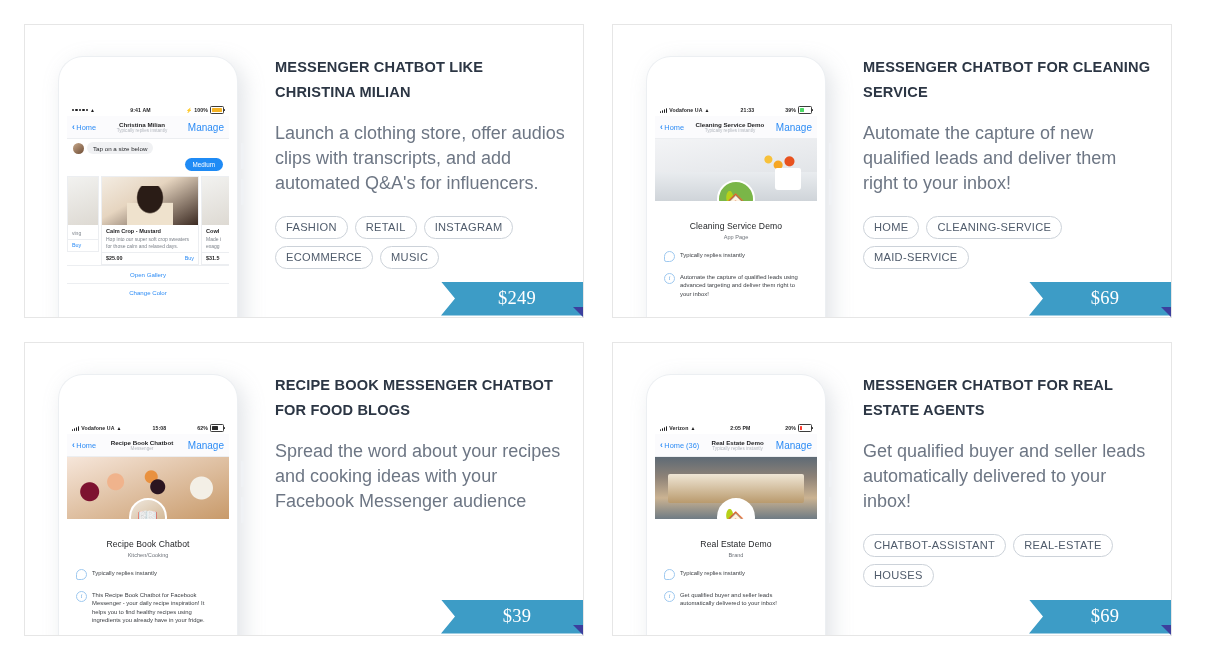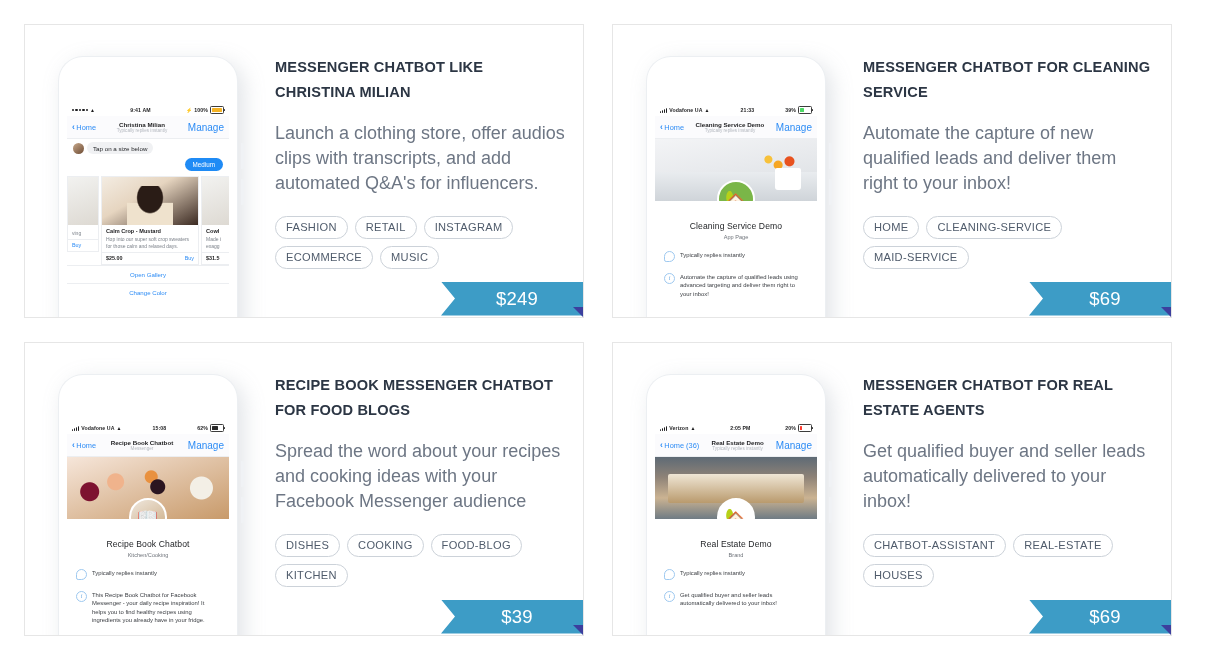--- a/index.html
+++ b/index.html
@@ -251,20 +251,21 @@
     background: #fff;
   }
   
   .ribbon-wrap {
     position: absolute;
     right: 0;
     bottom: 10px;
     height: 17px;
     display: flex;
     align-items: center;
+    font-family: Liberation Serif, serif;
   }
   .ribbon {
     background: #3d9cc6;
     color: #ffffff;
     height: 34px;
     min-width: 100px;
     padding: 0 16px 0 26px;
     display: flex;
     align-items: center;
     justify-content: center;
@@ -507,26 +508,20 @@
           <div class="reply-row">
             <span class="glyph">i</span>
             <span class="txt">This Recipe Book Chatbot for Facebook Messenger - your daily recipe inspiration! It helps you to find healthy recipes using ingredients you already have in your fridge.</span>
           </div>
         </div>
       </div>
 
       <div class="info">
         <h3 class="card-title">RECIPE BOOK MESSENGER CHATBOT FOR FOOD BLOGS</h3>
         <p class="card-desc">Spread the word about your recipes and cooking ideas with your Facebook Messenger audience</p>
-        <div class="tags">
-          <span class="tag">DISHES</span>
-          <span class="tag">COOKING</span>
-          <span class="tag">FOOD-BLOG</span>
-          <span class="tag">KITCHEN</span>
-        </div>
       </div>
 
       <div class="ribbon-wrap">
         <div class="ribbon">$39</div>
         <div class="ribbon-fold"></div>
       </div>
     </div>
 
     <div class="card">
       <div class="phone-wrap">

